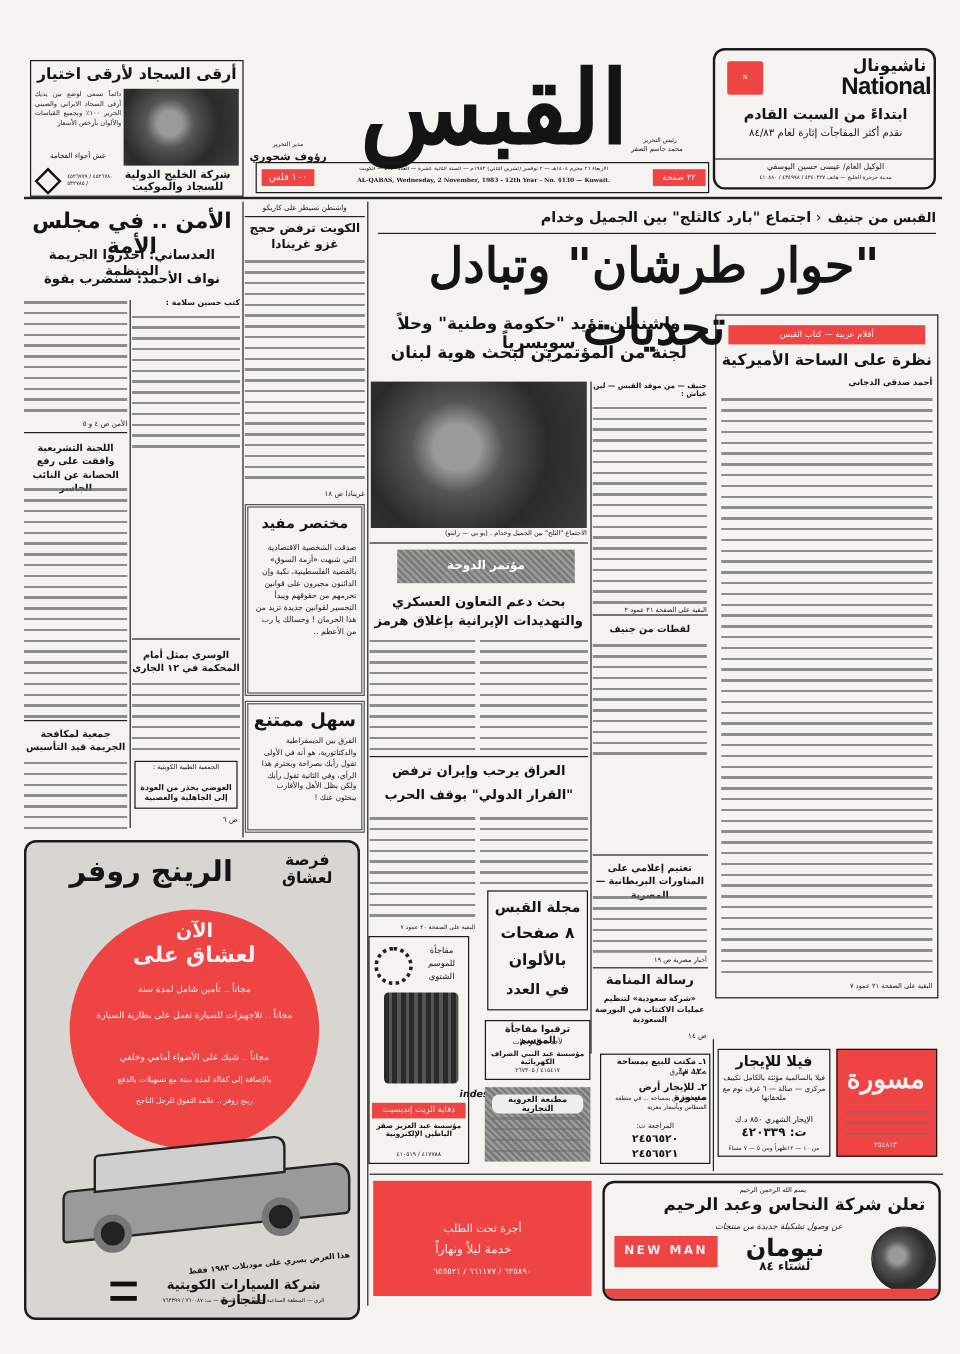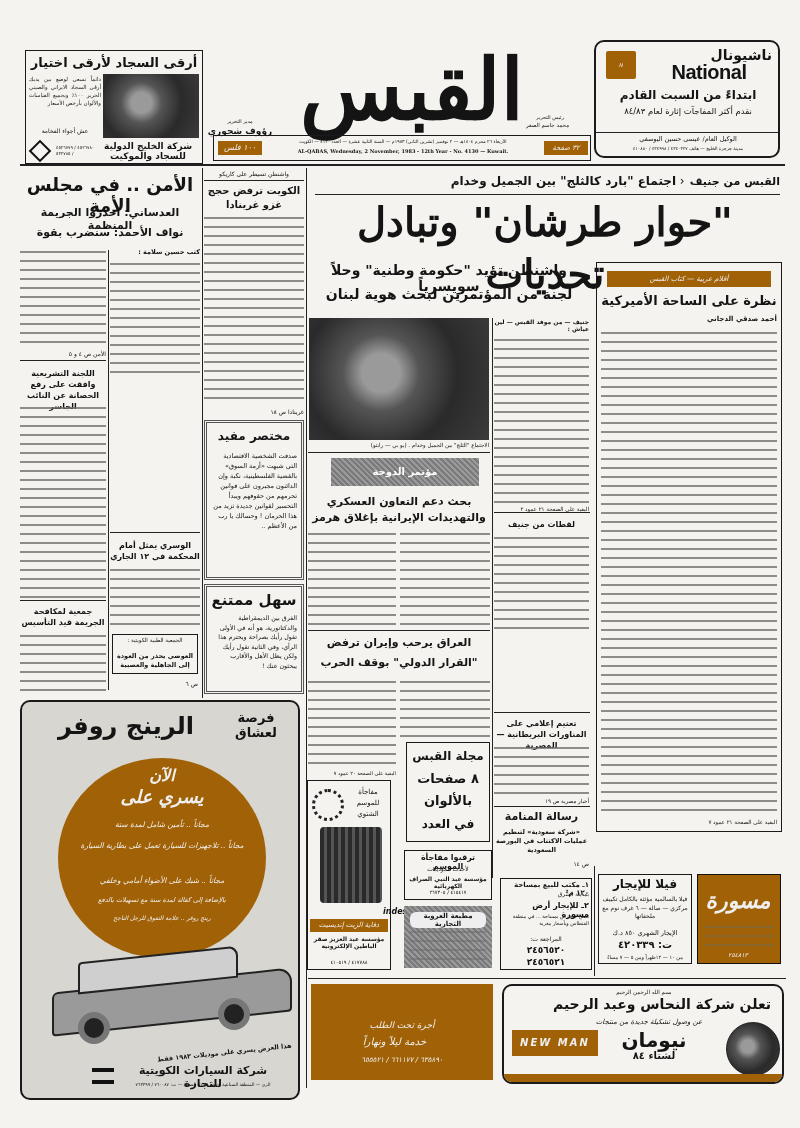--- a/index.html
+++ b/index.html
@@ -3,21 +3,21 @@
 <meta charset="utf-8">
 <style>
   * { box-sizing: border-box; margin: 0; padding: 0; }
   html, body { width: 800px; height: 1128px; background: #f4f3ef; overflow: hidden; }
   body { font-family: "DejaVu Sans", sans-serif; color: #141414; position: relative; }
   .abs { position: absolute; }
   .rtl { direction: rtl; text-align: right; unicode-bidi: plaintext; }
   .c { text-align: center; }
   .box { border: 1.5px solid #1a1a1a; }
   .rbox { border: 2px solid #1a1a1a; border-radius: 10px; }
-  .dark { background: #a16207; color: #efefef; font-style: italic; }
+  .dark { background: #ef4444; color: #efefef; }
   .hatch { background: repeating-linear-gradient(45deg,#7a7a7a 0 2px,#9a9a9a 2px 4px); }
   .body-text { font-size: 6.2px; line-height: 9px; color: #222; text-align: justify; direction: rtl; }
   .fill-lines { background: repeating-linear-gradient(to bottom, transparent 0 3px, #6a6a6a 3px 5px, transparent 5px 9px); opacity: .75; }
   .hl { font-weight: bold; direction: rtl; text-align: center; }
   .vrule { position: absolute; width: 1px; background: #222; }
   .hrule { position: absolute; height: 1px; background: #222; }
   .masthead-logo { font-family: "DejaVu Serif", serif; font-weight: 900; font-size: 84px; letter-spacing: -2px; line-height: 1; }
   .photo { background: radial-gradient(circle at 40% 45%, #9a9a9a 0 15%, #555 30%, #2a2a2a 60%, #3c3c3c 100%); }
 </style>
 </head>
@@ -44,21 +44,21 @@
 <div class="abs box" style="left:213px;top:135px;width:378px;height:26px;">
   <div class="abs dark c" style="left:4px;top:5px;width:44px;height:14px;font-size:8px;line-height:14px;">١٠٠ فلس</div>
   <div class="abs rtl" style="left:52px;top:3px;width:274px;font-size:4.6px;white-space:nowrap;overflow:hidden;text-align:center;">الأربعاء ٢٦ محرم ١٤٠٤هـ — ٢ نوفمبر (تشرين الثاني) ١٩٨٣م — السنة الثانية عشرة — العدد ٤١٣٠ — الكويت</div>
   <div class="abs" style="left:52px;top:12px;width:274px;font-size:5px;font-weight:bold;white-space:nowrap;overflow:hidden;text-align:center;font-family:'DejaVu Serif',serif;">AL-QABAS, Wednesday, 2 November, 1983 - 12th Year - No. 4130 — Kuwait.</div>
   <div class="abs dark c" style="left:330px;top:5px;width:44px;height:14px;font-size:7px;line-height:14px;">٣٢ صفحة</div>
 </div>
 
 <div class="abs rbox" style="left:594px;top:40px;width:186px;height:118px;">
   <div class="abs dark c" style="left:10px;top:9px;width:30px;height:28px;font-size:5px;line-height:28px;border-radius:2px;">N</div>
   <div class="abs rtl" style="left:44px;top:5px;width:132px;font-size:14px;font-weight:bold;">ناشيونال</div>
-  <div class="abs" style="left:46px;top:19px;width:134px;font-size:20px;font-weight:900;text-align:center;letter-spacing:-0.5px;font-family:'Liberation Sans',sans-serif;">National</div>
+  <div class="abs" style="left:46px;top:19px;width:134px;font-size:20px;font-weight:900;text-align:right;letter-spacing:-0.5px;font-family:'Liberation Sans',sans-serif;">National</div>
   <div class="abs rtl hl" style="left:6px;top:46px;width:172px;font-size:12px;">ابتداءً من السبت القادم</div>
   <div class="abs rtl" style="left:6px;top:64px;width:172px;font-size:8.5px;text-align:center;">نقدم أكثر المفاجآت إثارة لعام ٨٤/٨٣</div>
   <div class="hrule" style="left:0;top:90px;width:182px;"></div>
   <div class="abs rtl" style="left:6px;top:93px;width:172px;font-size:6.5px;text-align:center;">الوكيل العام/ عيسى حسين اليوسفي</div>
   <div class="abs rtl" style="left:6px;top:104px;width:172px;font-size:4.5px;text-align:center;">مدينة جرجرة الخليج — هاتف ٤٣٤٠٣٢٧ / ٤٣٤٩٩٨ / ٤١٠٨٨٠</div>
 </div>
 
 <div class="hrule" style="left:20px;top:164px;width:765px;height:2px;"></div>
 
 <div class="abs rtl" style="left:315px;top:170px;width:465px;height:22px;">
@@ -151,21 +151,21 @@
 <div class="abs rtl" style="left:112px;top:680px;width:86px;font-size:6px;">ص ٦</div>
 
 <div class="abs rtl hl" style="left:20px;top:606px;width:86px;font-size:8px;line-height:11px;">جمعية لمكافحة الجريمة قيد التأسيس</div>
 <div class="abs fill-lines" style="left:20px;top:632px;width:86px;height:60px;"></div>
 
 <div class="abs rbox" style="left:20px;top:700px;width:280px;height:400px;background:#d8d6d0;">
   <div class="abs rtl" style="left:194px;top:8px;width:80px;font-size:13px;font-weight:bold;text-align:center;">فرصة لعشاق</div>
   <div class="abs rtl hl" style="left:14px;top:10px;width:180px;font-size:24px;">الرينج روفر</div>
   <div class="abs dark" style="left:36px;top:56px;width:208px;height:200px;border-radius:50%;">
     <div class="abs rtl hl" style="left:0;top:8px;width:208px;font-size:16px;">الآن</div>
-    <div class="abs rtl hl" style="left:0;top:28px;width:208px;font-size:18px;">يسري على</div>
+    <div class="abs rtl hl" style="left:0;top:28px;width:208px;font-size:18px;">لعشاق على</div>
     <div class="abs rtl" style="left:8px;top:62px;width:192px;font-size:7.5px;text-align:center;">مجاناً .. تأمين شامل لمدة سنة</div>
     <div class="abs rtl" style="left:8px;top:82px;width:192px;font-size:7.5px;text-align:center;line-height:11px;">مجاناً .. تلاجهيزات للسيارة تعمل على بطارية السيارة</div>
     <div class="abs rtl" style="left:8px;top:118px;width:192px;font-size:7.5px;text-align:center;">مجاناً .. شبك على الأضواء أمامي وخلفي</div>
     <div class="abs rtl" style="left:8px;top:138px;width:192px;font-size:6.5px;text-align:center;">بالإضافة إلى كفالة لمدة سنة مع تسهيلات بالدفع</div>
     <div class="abs rtl" style="left:8px;top:156px;width:192px;font-size:6px;text-align:center;">رينج روفر .. علامة التفوق للرجل الناجح</div>
   </div>
   <div class="abs" style="left:30px;top:252px;width:240px;height:90px;">
     <div class="abs" style="left:0;top:26px;width:240px;height:44px;background:#9a9a9a;border:2px solid #222;border-radius:6px 14px 4px 4px;transform:skewY(-6deg);"></div>
     <div class="abs" style="left:26px;top:0;width:160px;height:32px;background:#cfcfcf;border:2px solid #222;border-radius:4px 10px 0 0;transform:skewY(-6deg);"></div>
     <div class="abs" style="left:26px;top:58px;width:32px;height:32px;border-radius:50%;background:#222;border:6px solid #777;"></div>

